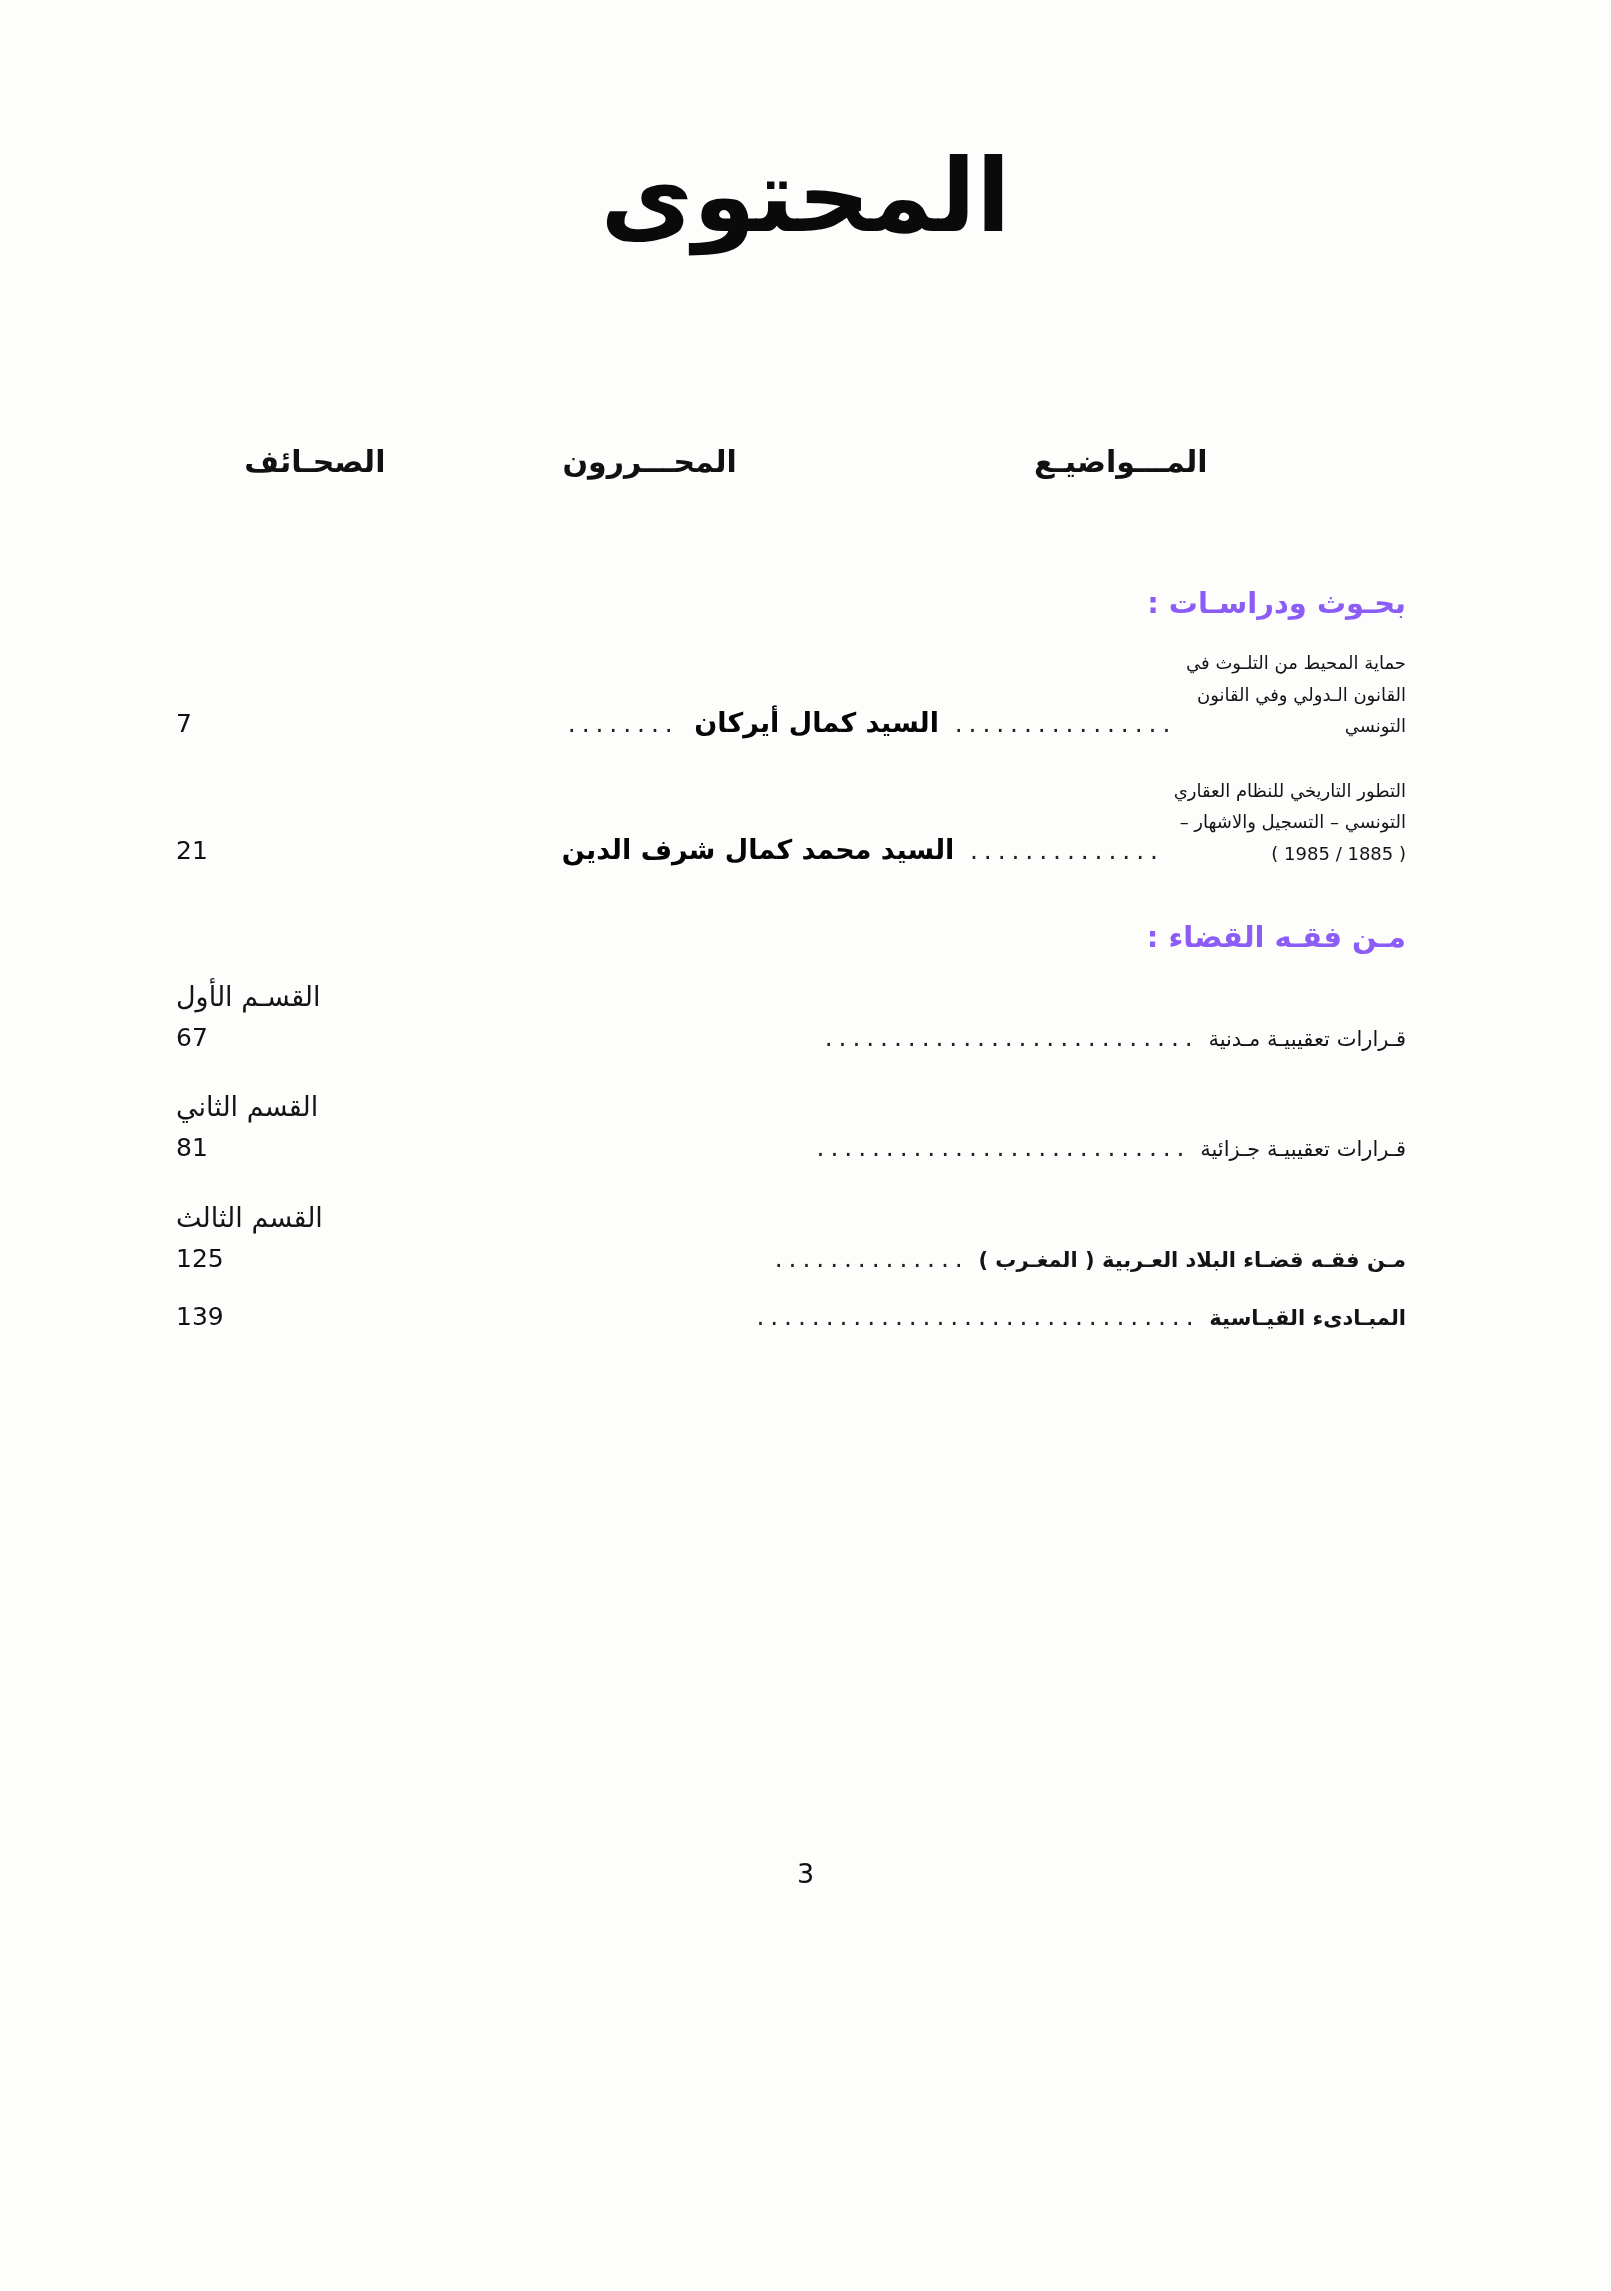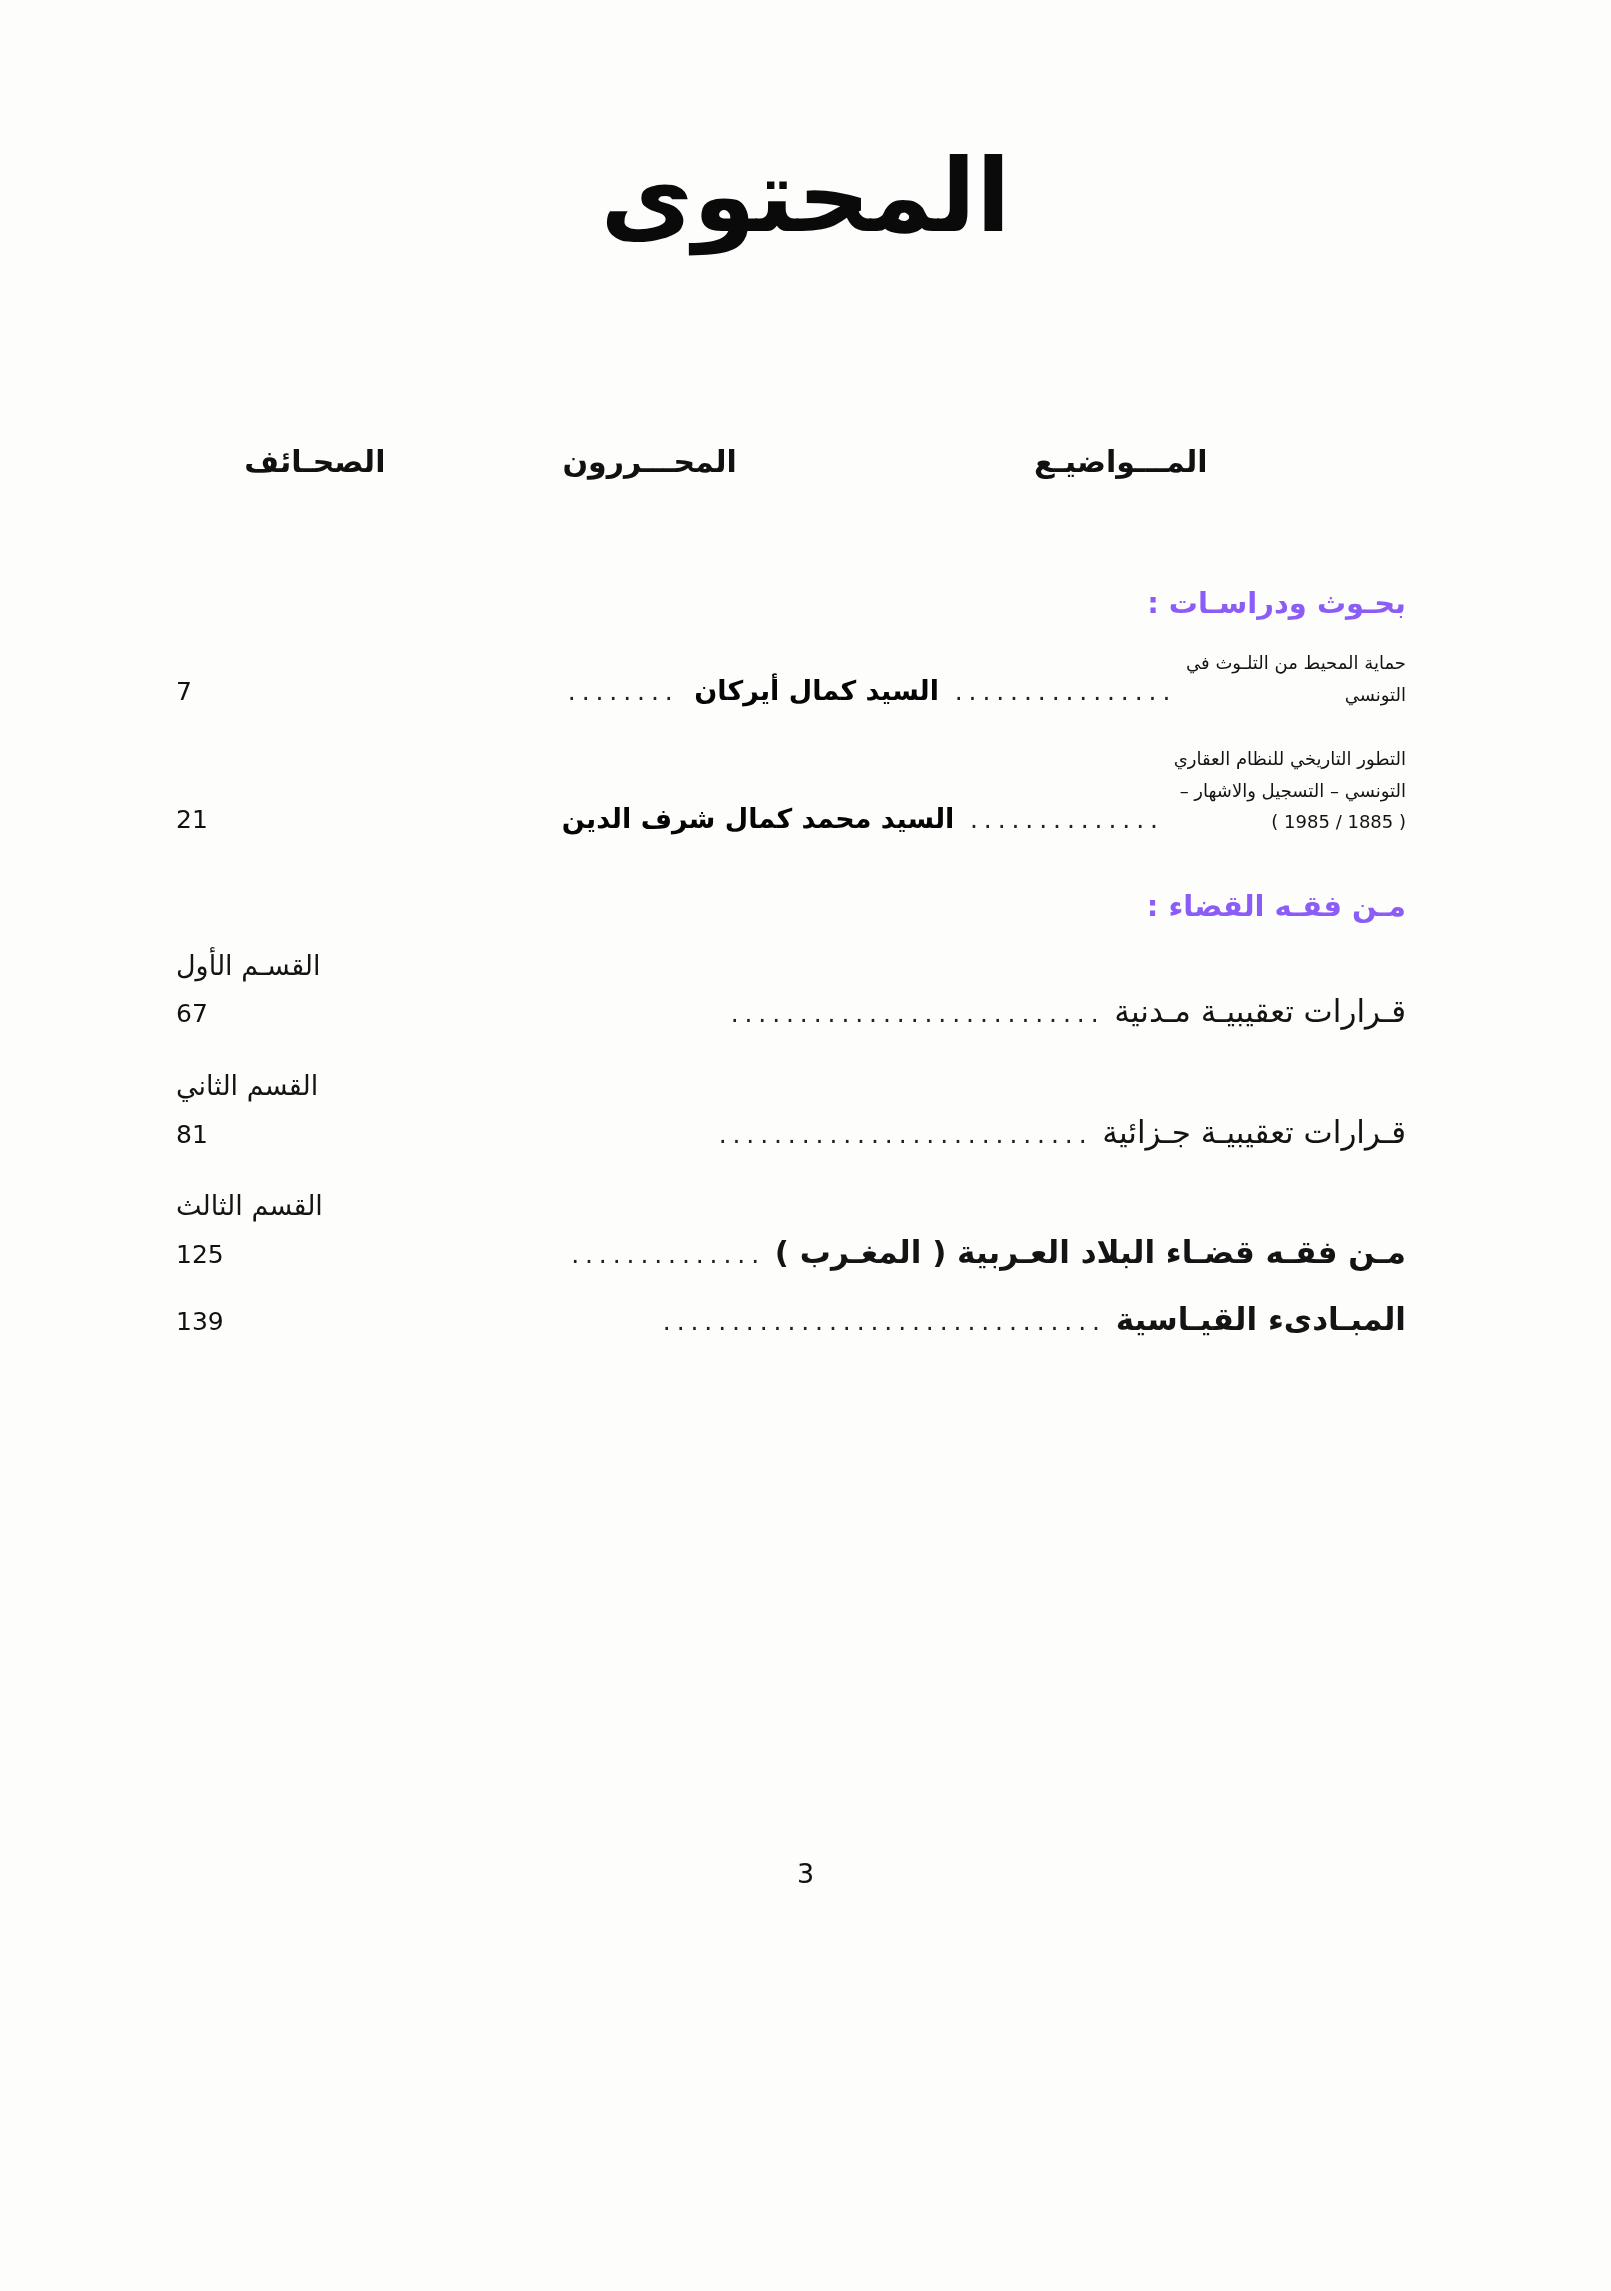--- a/index.html
+++ b/index.html
@@ -82,21 +82,21 @@
   }
 
   .entry-line {
     display: flex;
     flex-direction: row;
     align-items: baseline;
     justify-content: flex-start;
     line-height: 1.62;
   }
   .entry-text {
-    font-size: 31px;
+    font-size: 21px;
     text-align: right;
     color: #141414;
     white-space: nowrap;
   }
   .entry-text.bold { font-weight: 700; }
   .leader {
     flex: 0 0 auto;
     font-size: 25px;
     letter-spacing: 5.9px;
     color: #222;
@@ -178,20 +178,21 @@
 
   <div class="toc-body">
 
     <div class="section-title spaced">بحـوث ودراسـات :</div>
 
     <div class="entry">
       <div class="row">
         <div class="rightcol">
           <div class="subject-block">
             <div>حماية المحيط من التلـوث في</div>
+            <div>القانون الـدولي وفي القانون</div>
             <div>التونسي</div>
           </div>
         </div>
         <div class="midcol">
           <span class="leader">................</span>
           <span class="author">السيد كمال أيركان</span>
           <span class="leader">........</span>
           <span class="spacer"></span>
           <span class="pagenum">7</span>
         </div>

